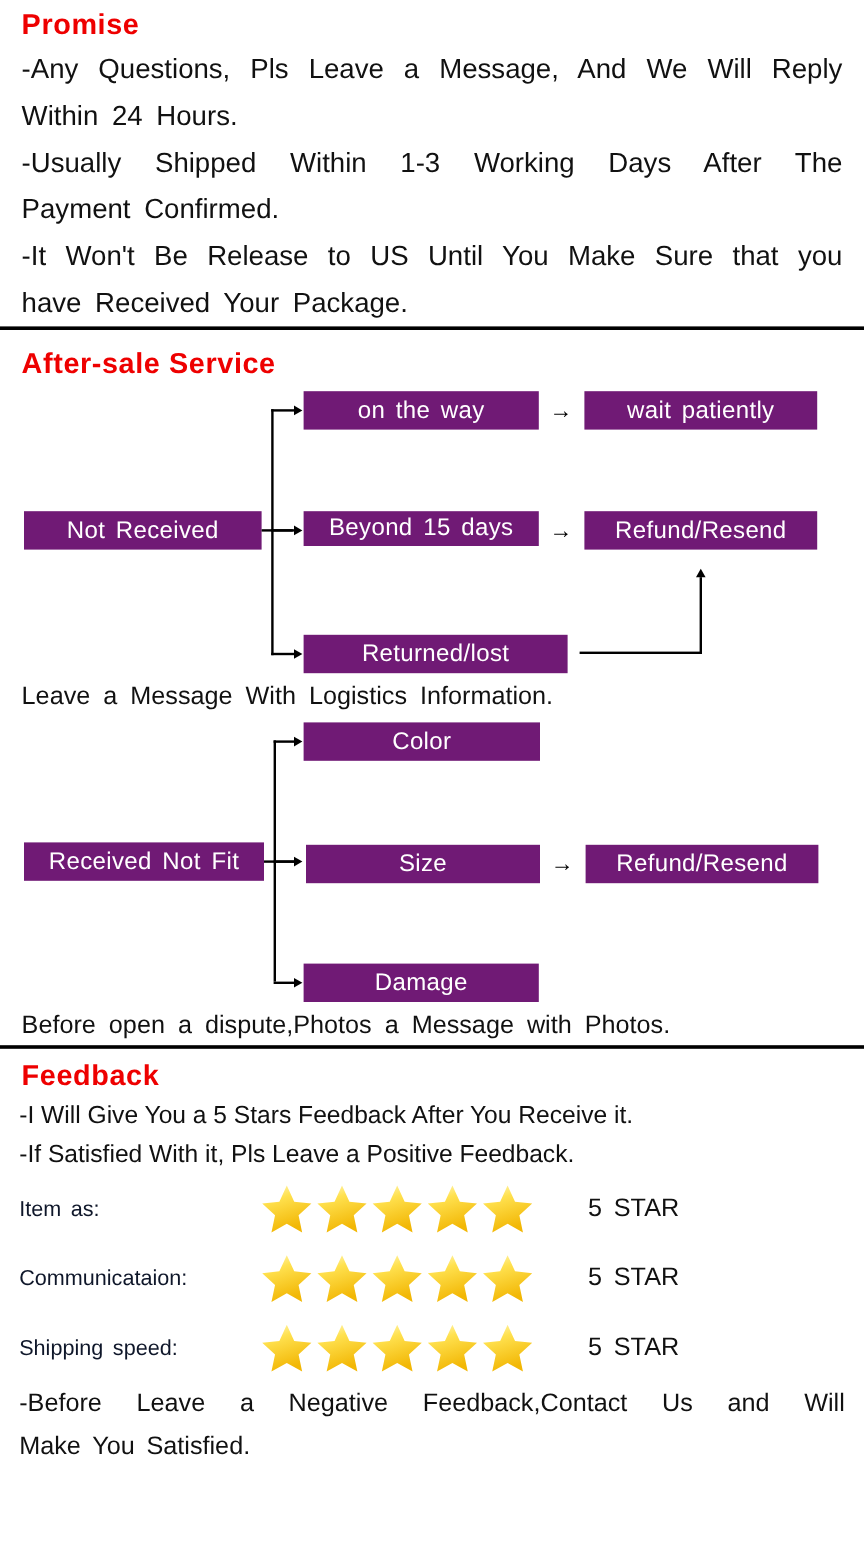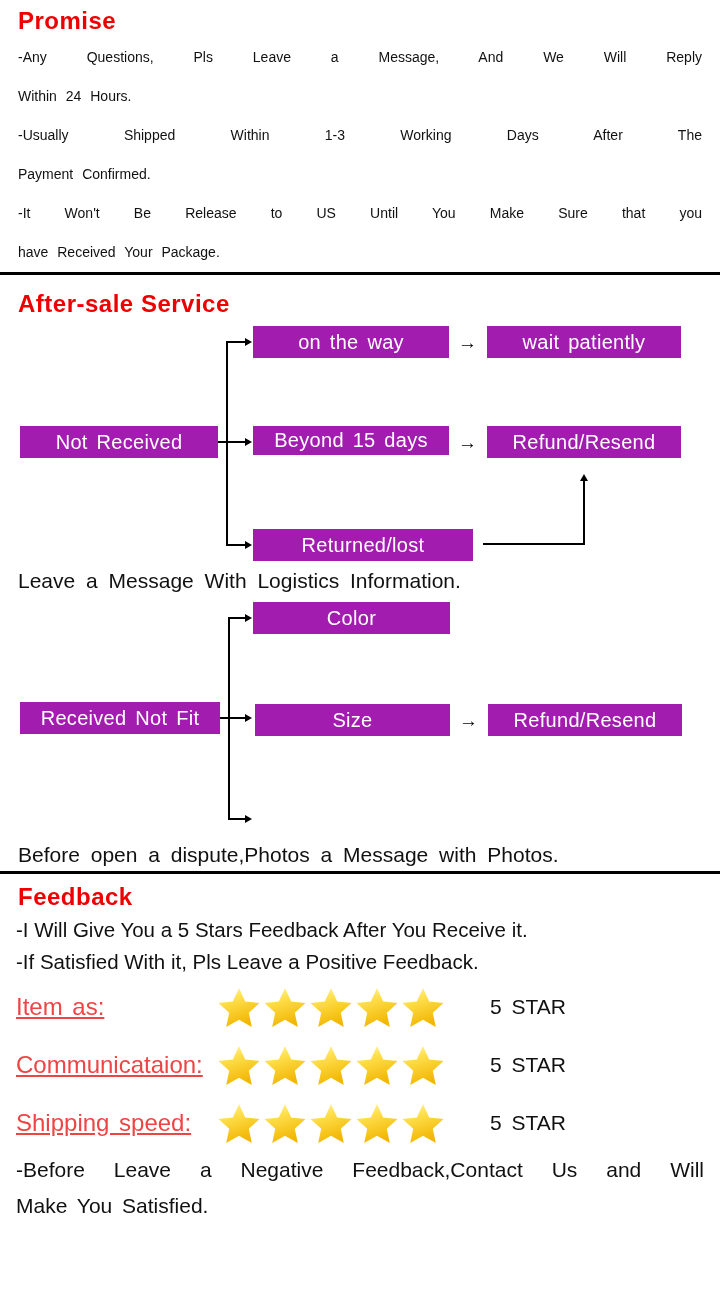--- a/index.html
+++ b/index.html
@@ -33,21 +33,21 @@
     font-weight: bold;
     font-size: 24px;
     letter-spacing: 0.5px;
     margin: 0;
     padding: 0 0 2px 18px;
     line-height: 30px;
     white-space: nowrap;
   }
 
   .para {
-    font-size: 14px;
+    font-size: 23px;
     line-height: 39px;
     color: #111111;
     padding: 0 18px;
     margin: 0;
     text-align: justify;
     word-spacing: 3px;
   }
 
   
   #promise-section { padding-top: 6px; }
@@ -58,21 +58,21 @@
     text-align-last: justify;
   }
 
   
   .flow {
     position: relative;
     width: 720px;
   }
   .fbox {
     position: absolute;
-    background: #a21caf;
+    background: #701a75;
     color: #ffffff;
     font-size: 20px;
     font-weight: 500;
     display: flex;
     align-items: center;
     justify-content: center;
     letter-spacing: 0.3px;
     word-spacing: 3px;
     white-space: nowrap;
   }
@@ -121,26 +121,25 @@
     color: #111111;
     white-space: nowrap;
   }
   .rating-row {
     display: flex;
     align-items: center;
     height: 58px;
     padding-left: 16px;
   }
   .rating-label {
-    font-size: 24px;
-    color: #ef4444;
+    font-size: 18px;
+    color: #0f172a;
     width: 200px;
     word-spacing: 3px;
     white-space: nowrap;
-    text-decoration: underline;
   }
   .stars {
     display: flex;
     align-items: center;
     width: 232px;
   }
   .star-svg { display: block; }
   .rating-value {
     font-size: 21px;
     color: #111111;
@@ -217,20 +216,21 @@
 
   <div class="flow" style="height:272px;">
 
     <div class="fbox" style="left:20px;  top:103px; width:200px; height:32px;">Received  Not  Fit</div>
 
     <div class="fbox" style="left:253px; top:3px;   width:197px; height:32px;">Color</div>
 
     <div class="fbox" style="left:255px; top:105px; width:195px; height:32px;">Size</div>
     <div class="fbox" style="left:488px; top:105px; width:194px; height:32px;">Refund/Resend</div>
 
+    <div class="fbox" style="left:253px; top:204px; width:196px; height:32px;">Damage</div>
 
     <div class="conn hline" style="left:220px; top:118px; width:26px;"></div>
     <div class="conn vline" style="left:228px; top:18px;  height:201px;"></div>
 
     <div class="conn hline" style="left:228px; top:18px;  width:18px;"></div>
     <div class="arrowhead-right" style="left:245px; top:15px;"></div>
 
     <div class="conn hline" style="left:228px; top:118px; width:18px;"></div>
     <div class="arrowhead-right" style="left:245px; top:115px;"></div>
 

